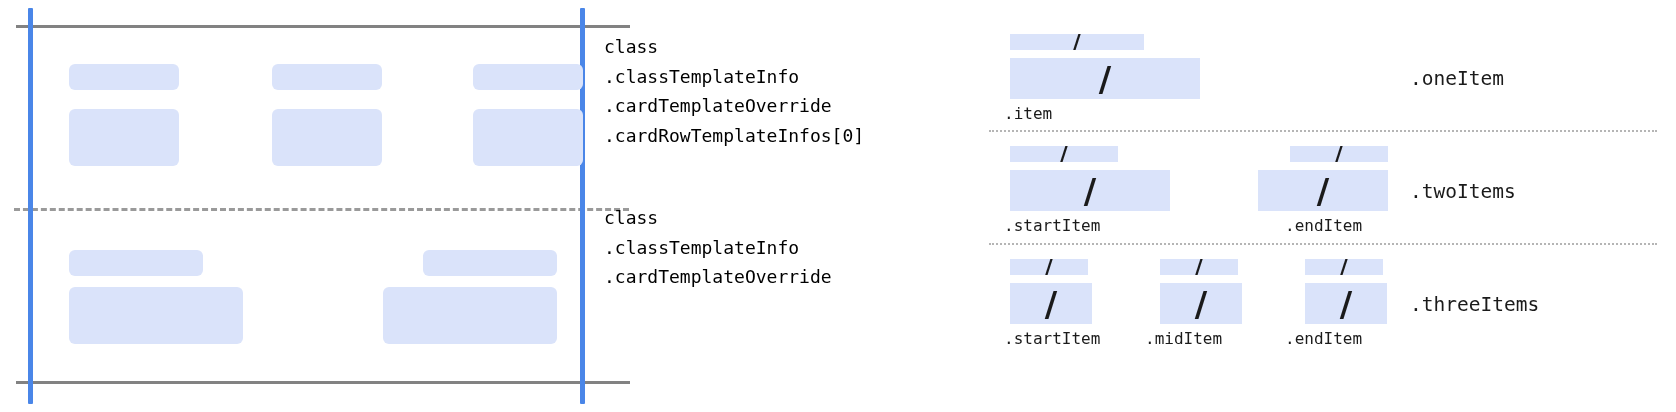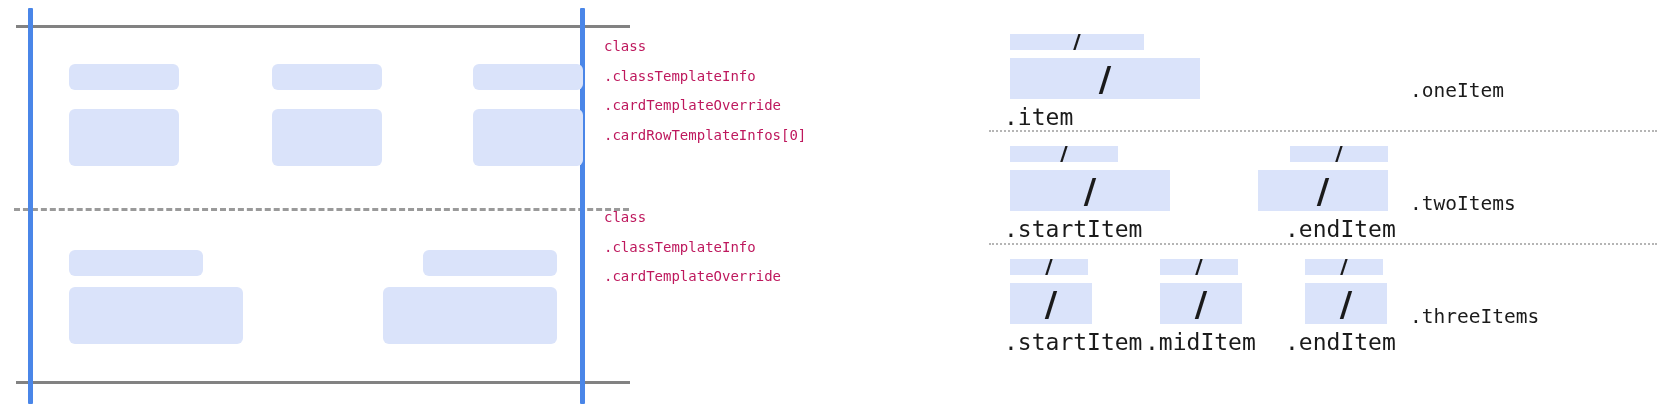--- a/index.html
+++ b/index.html
@@ -62,23 +62,23 @@
     font-size: 26px;
     font-weight: bold;
     color: #939598;
     line-height: 30px;
     letter-spacing: -0.3px;
     margin: 0 0 6px 0;
     white-space: nowrap;
   }
   .code-line {
     font-family: "DejaVu Sans Mono", monospace;
-    font-size: 14px;
+    font-size: 18px;
     line-height: 29.5px;
-    color: #be185d;
+    color: #000000;
     white-space: pre;
   }
 
   
   #right-panel {
     position: absolute;
     left: 985px; top: 0;
     width: 691px; height: 412px;
   }
   .rp-sep {
@@ -104,31 +104,30 @@
     font-weight: bold;
     color: #1a1a1a;
     display: block;
   }
   .cell.small .slash { font-size: 22px; line-height: 20px; }
   .cell.big   .slash { font-size: 34px; line-height: 32px; }
 
   .caption {
     position: absolute;
     font-family: "DejaVu Sans Mono", monospace;
-    font-size: 23px;
+    font-size: 16px;
     color: #1b1b1b;
     white-space: nowrap;
   }
   .rp-label {
     position: absolute;
     font-family: "DejaVu Sans Mono", monospace;
     font-size: 19.5px;
     color: #1b1b1b;
     white-space: nowrap;
-    margin-top: 12px;
   }
 </style>
 </head>
 <body>
 
 <div id="left-diagram">
 
   <div class="hline" id="hline-top"></div>
   <div class="hline" id="hline-bottom"></div>
 

